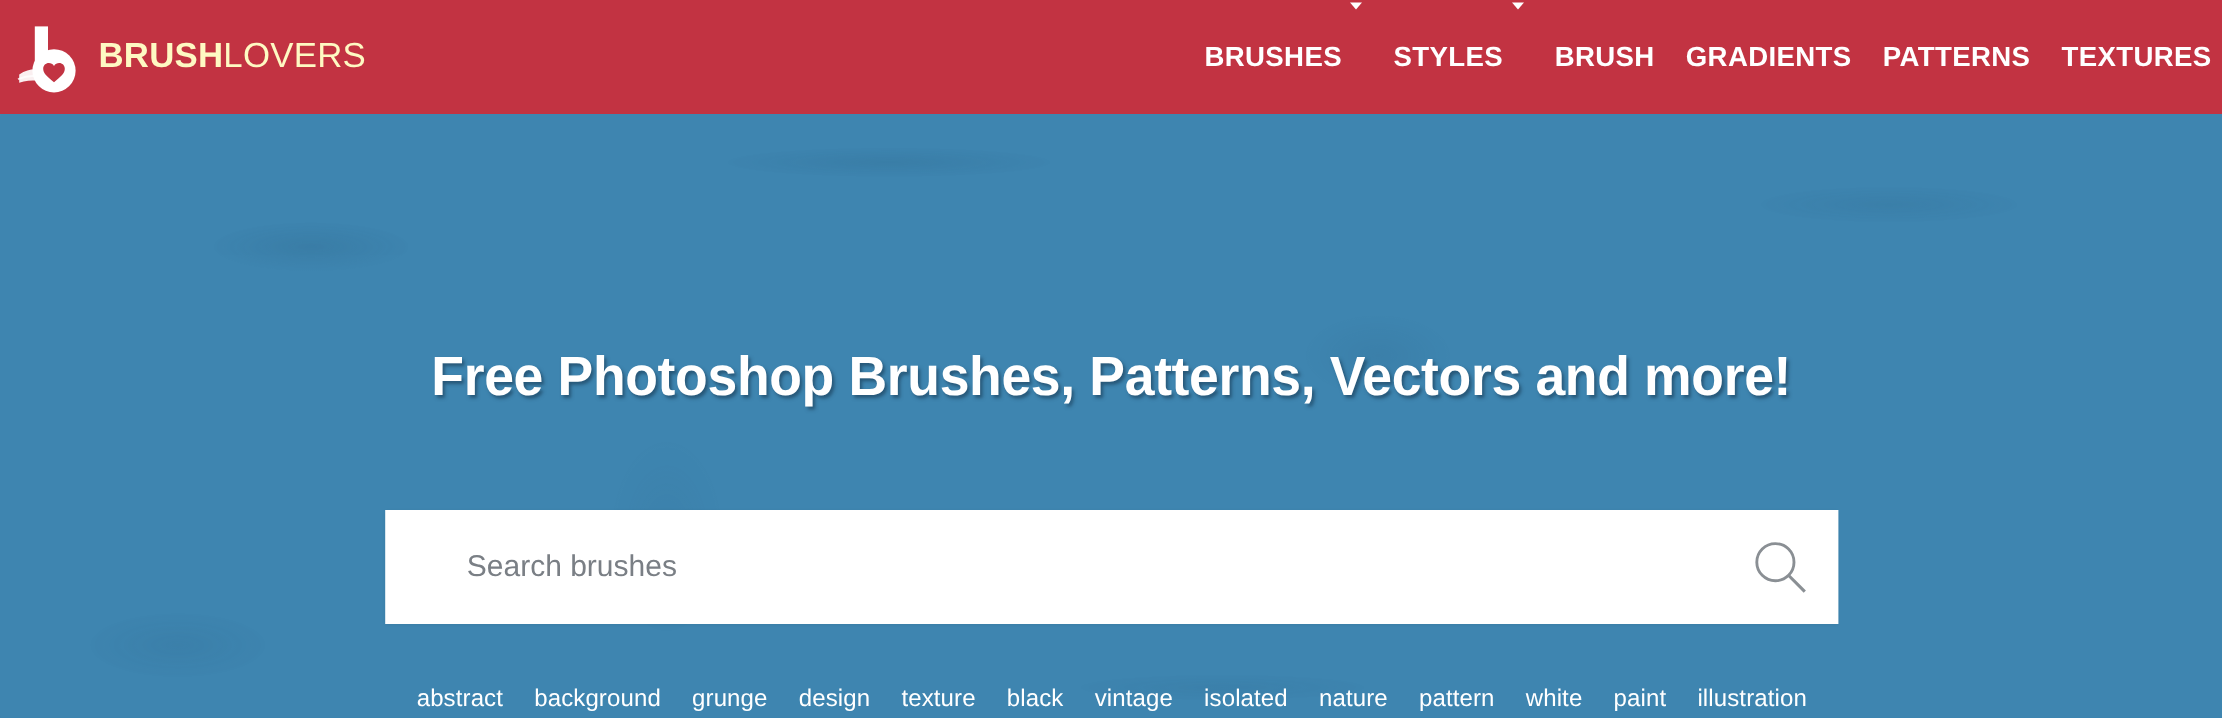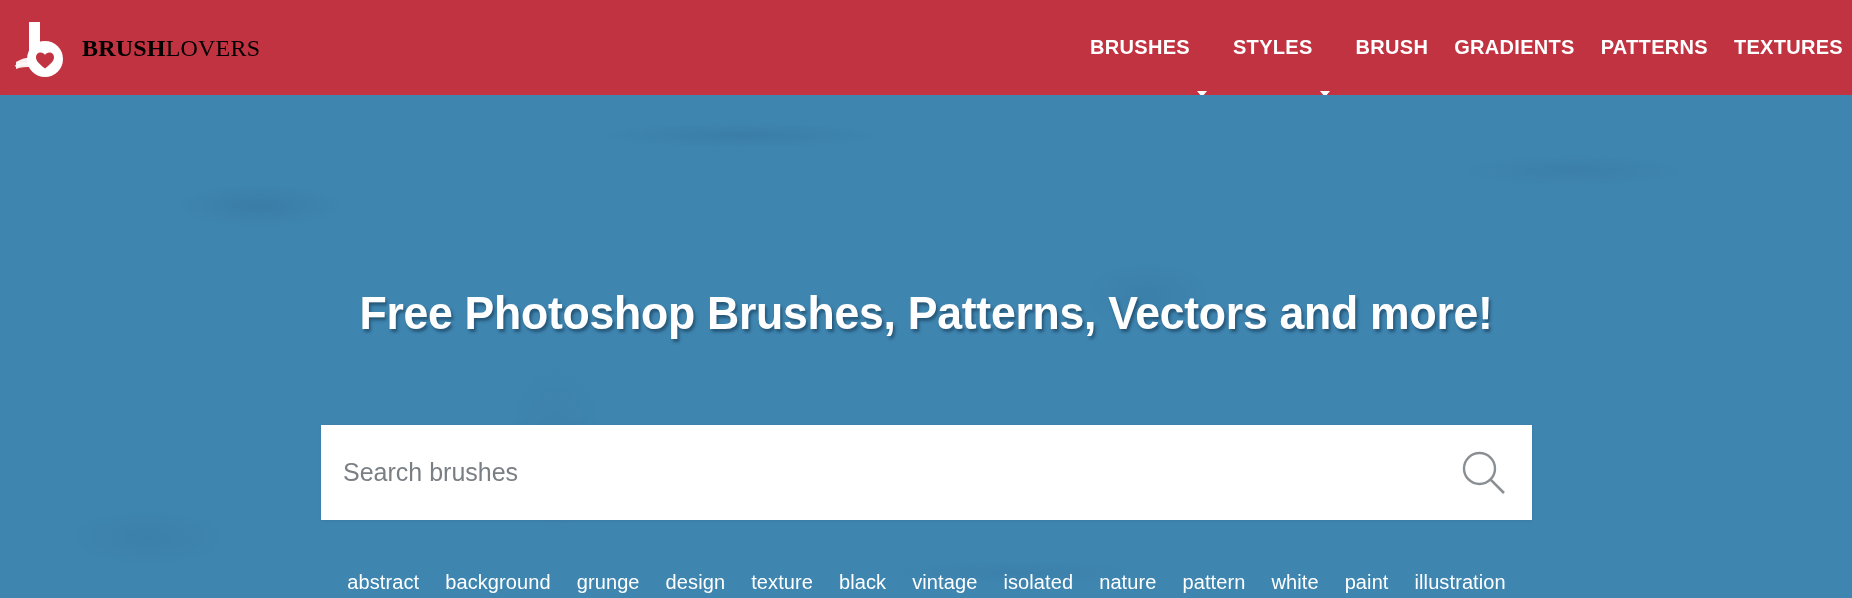--- a/index.html
+++ b/index.html
@@ -27,44 +27,44 @@
     display:flex;
     align-items:center;
     gap:12px;
     height:95px;
     text-decoration:none;
   }
   .brand-mark{
     width:56px;height:62px;display:block;flex:0 0 auto;
   }
   .brand-word{
-    font-size:24px;
+    font-size:29px;
     letter-spacing:.2px;
-    color:#000000;
+    color:#fef9c3;
     white-space:nowrap;
     line-height:1;
-    font-family:Liberation Serif, serif;
+    font-family:Liberation Sans, sans-serif;
   }
   .brand-word .b1{font-weight:bold;}
   .brand-word .b2{font-weight:normal;}
 
   
   .main-nav{
     display:flex;
     align-items:center;
     gap:0;
     padding-right:0;
     margin-right:-4px;
   }
   .nav-item{
     display:flex;
-    align-items:flex-end;
+    align-items:flex-start;
     gap:7px;
     color:#ffffff;
-    font-size:20px;
+    font-size:23px;
     font-weight:bold;
     letter-spacing:.3px;
     text-decoration:none;
     white-space:nowrap;
     padding:0 13px;
     line-height:95px;
     height:95px;
   }
   .caret{
     width:0;height:0;
@@ -141,20 +141,21 @@
   .search-input{
     flex:1 1 auto;
     border:0;
     outline:0;
     height:93px;
     padding:0 24px 0 22px;
     font-family:"Liberation Sans", sans-serif;
     font-size:25px;
     color:#b91c1c;
     background:transparent;
+    margin-left:46px;
   }
   .search-input::placeholder{color:#7a7f85;opacity:1;}
   .search-btn{
     flex:0 0 auto;
     width:96px;height:93px;
     background:transparent;
     border:0;
     cursor:pointer;
     display:flex;
     align-items:center;

